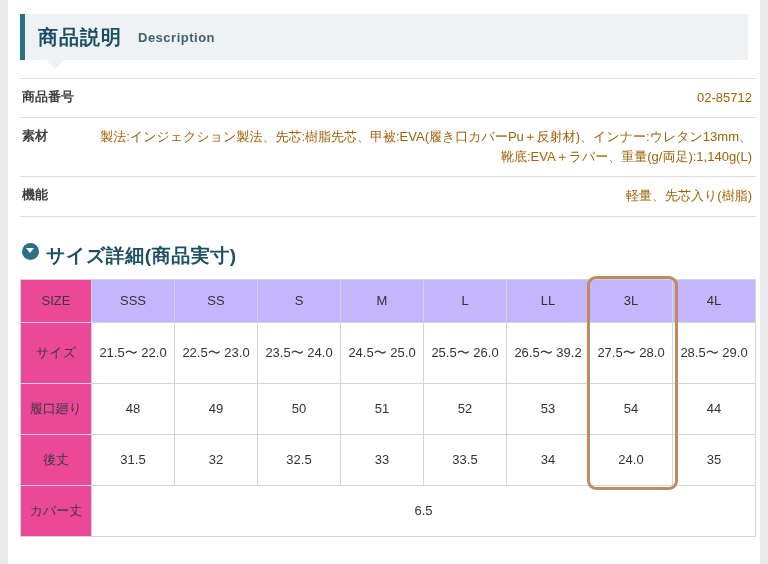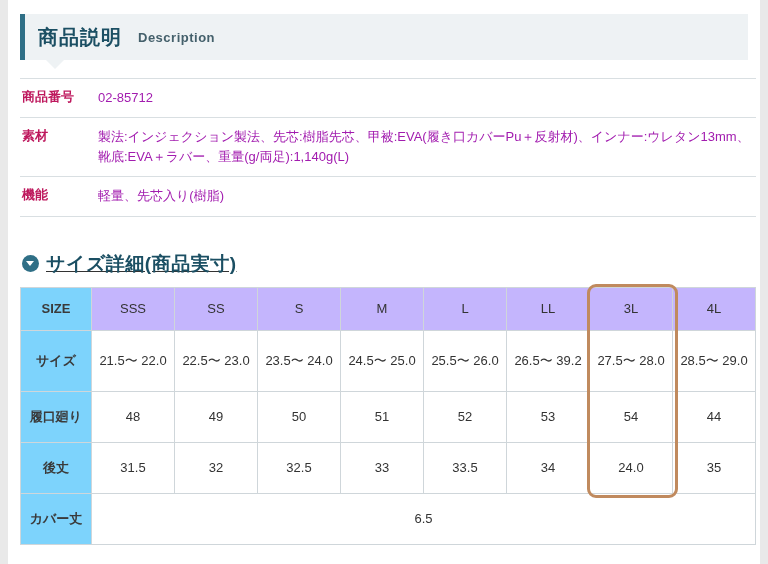--- a/index.html
+++ b/index.html
@@ -110,36 +110,36 @@
   }
   .spec-table tr:first-child {
     border-top: 1px solid #d9dfe2;
   }
   .spec-table th {
     width: 64px;
     text-align: left;
     vertical-align: top;
     padding: 9px 6px 9px 2px;
     font-weight: bold;
-    color: #be185d;
+    color: #404040;
     white-space: nowrap;
   }
   .spec-table td {
     padding: 9px 4px 9px 6px;
     vertical-align: top;
-    color: #a21caf;
+    color: #a16207;
     line-height: 1.55;
+    text-align: right;
   }
 
   
   .size-heading {
     display: flex;
-    align-items: center;
-    margin: 34px 0 10px 2px;
-    text-decoration: underline;
+    align-items: flex-start;
+    margin: 26px 0 10px 2px;
   }
   .size-heading .dot {
     width: 17px;
     height: 17px;
     border-radius: 50%;
     background: #2f6f86;
     position: relative;
     margin-right: 7px;
     flex: none;
   }
@@ -178,22 +178,22 @@
     color: #333333;
     padding: 6px 2px;
   }
   .size-table thead th {
     height: 30px;
     font-weight: normal;
     background: #c4b5fd;
   }
   .size-table th.rowhead {
     width: 66px;
-    background: #7dd3fc;
-    font-weight: bold;
+    background: #ec4899;
+    font-weight: normal;
     color: #3a3a3a;
     margin-top: 44px;
   }
   .size-table td {
     height: 38px;
     line-height: 1.35;
   }
   .size-table td.two-line {
     height: 48px;
   }

